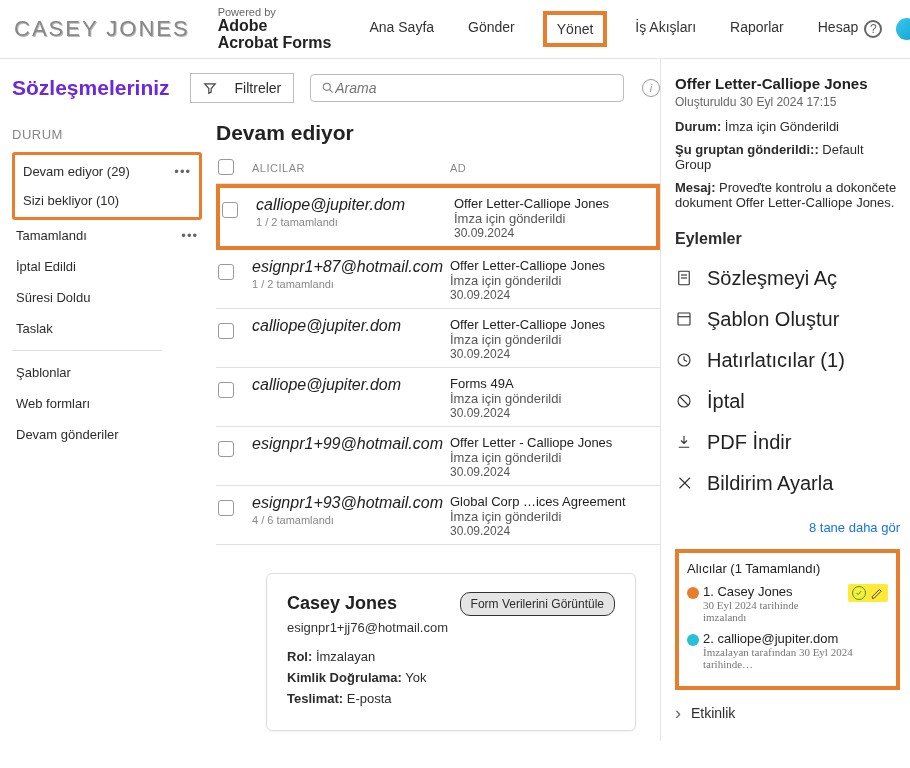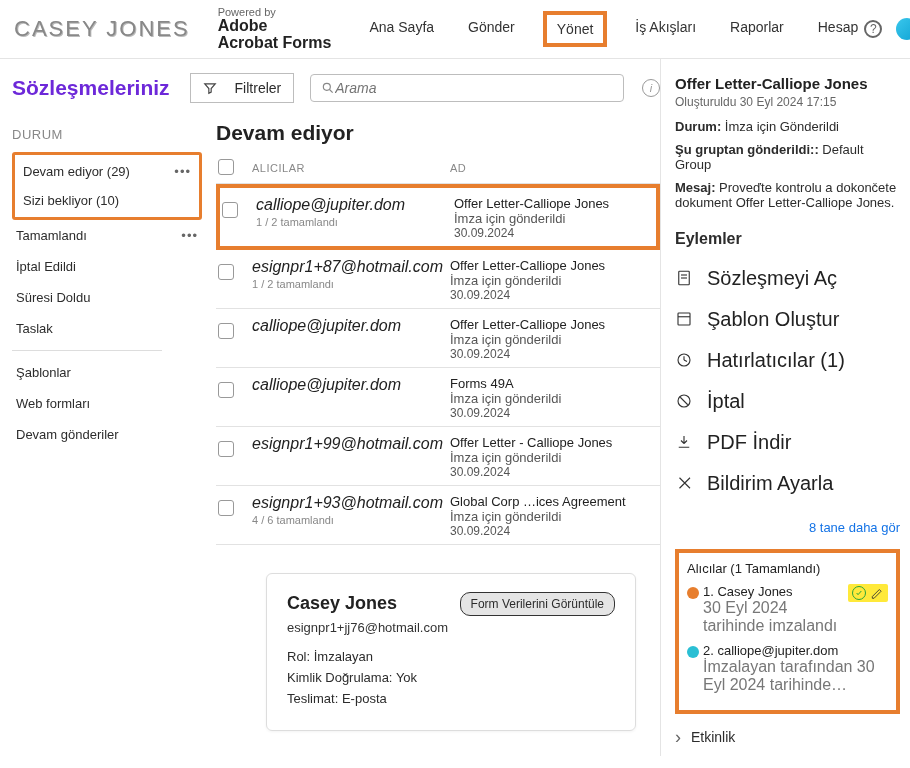--- a/index.html
+++ b/index.html
@@ -55,41 +55,41 @@
     .name-sub { font-size: 13px; color: #555; }
     .name-date { font-size: 12px; color: #555; }
     .row.highlight-row { border: 4px solid #e77e2e; position:relative; z-index:2; }
 
     .detail-card { border: 1px solid #ddd; border-radius: 6px; margin: 28px 10px 10px 50px; padding: 18px 20px; width: 370px; box-shadow: 0 1px 3px rgba(0,0,0,0.05); }
     .dc-head { display:flex; align-items: center; }
     .dc-name { font-size: 18px; font-weight: bold; color: #222; }
     .form-btn { margin-left: auto; border: 1.5px solid #333; border-radius: 10px; padding: 4px 10px; font-size: 12px; background: #e5e5e5; cursor: pointer;}
     .dc-email { font-size: 13px; color: #333; margin-top: 4px; margin-bottom: 14px;}
     .dc-line { font-size: 13px; margin: 6px 0; }
-    .dc-line b { font-weight: normal; }
+    .dc-line b { font-weight: bold; }
 
     .right-panel { flex: 1; border-left: 1px solid #e4e4e4; padding: 16px 10px 10px 14px; min-width: 230px;}
     .rp-title { font-size: 15px; font-weight: bold; color: #222; }
     .rp-created { font-size: 12px; color: #666; margin-top: 3px; margin-bottom: 10px;}
     .rp-row { font-size: 13px; margin: 8px 0; }
     .rp-row b { font-weight: bold; }
     .rp-actions-head { font-size: 16px; font-weight: bold; margin: 20px 0 10px 0;}
     .action-item { display:flex; align-items:center; gap: 14px; padding: 9px 0; font-size: 20px; color: #222; cursor: pointer; }
     .action-icon { width: 18px; height: 18px; display:flex; align-items:center; justify-content:center; }
     .svgstroke { stroke: #333; stroke-width: 1.5; fill: none; }
     .more-link { text-align: right; color: #1473e6; font-size: 13px; margin-top: 16px; cursor:pointer;}
     .recip-panel { border: 4px solid #e77e2e; padding: 8px; margin-top: 14px; }
     .recip-panel-head { font-size: 13px; color: #222; margin-bottom: 8px;}
     .recip-row { display:flex; align-items:flex-start; gap: 4px; margin-bottom: 8px; }
     .dot { width: 12px; height: 12px; border-radius: 50%; margin-top: 3px; flex-shrink:0;}
     .dot.orange{ background: #e77e2e;}
     .dot.teal { background: #2abfd4;}
     .recip-col { flex: 1; }
     .r-name { font-size: 13px; color: #222;}
-    .r-sub { font-size: 16px; color: #777; }
+    .r-sub { font-size: 11px; color: #777; font-family: Liberation Serif, serif; }
     .status-icons { display:flex; gap:4px; align-items:center; background: #ffe93a; padding:2px 4px; border-radius:2px; height:18px;}
     .check { width:14px; height:14px; border-radius:50%; border:1.5px solid #2aa33a; display:flex; align-items:center; justify-content:center;}
     .activity { display:flex; align-items:center; gap: 10px; margin-top: 14px; font-size: 14px; cursor: pointer;}
     .chev { display:inline-block; transform: rotate(0deg);}
     .filter-icon svg, .search-icon svg { display:block;}
     .chevron-right::before { content:'›'; font-size:18px; color:#666; line-height: 1;}
   </style>
 </head>
 <body>
 

